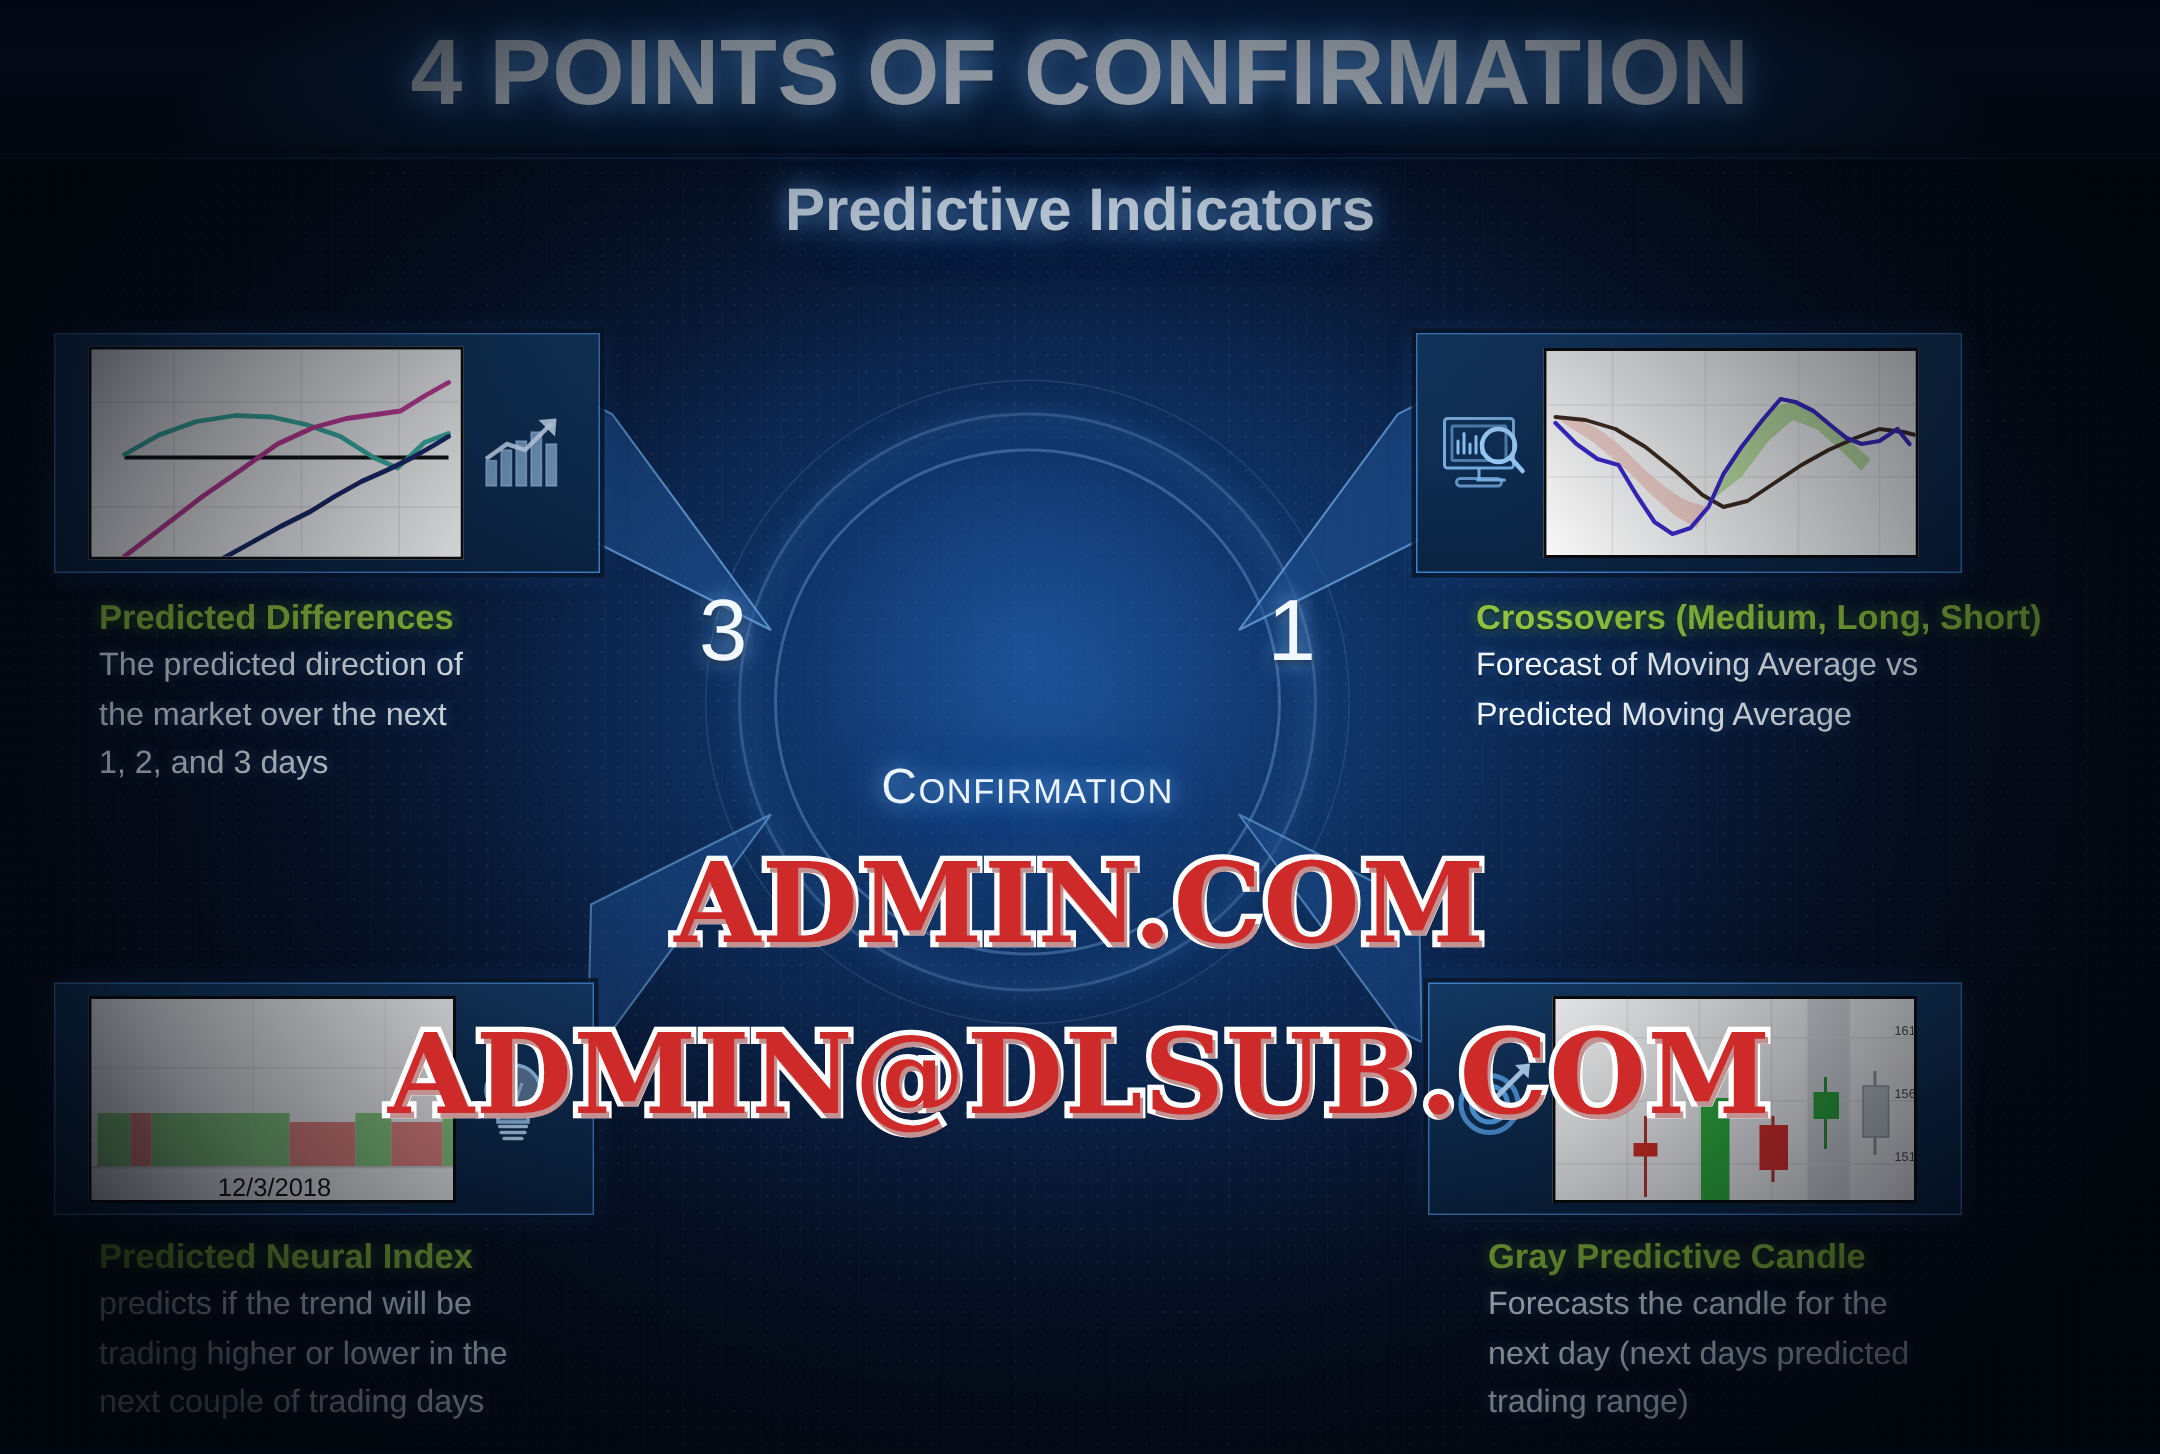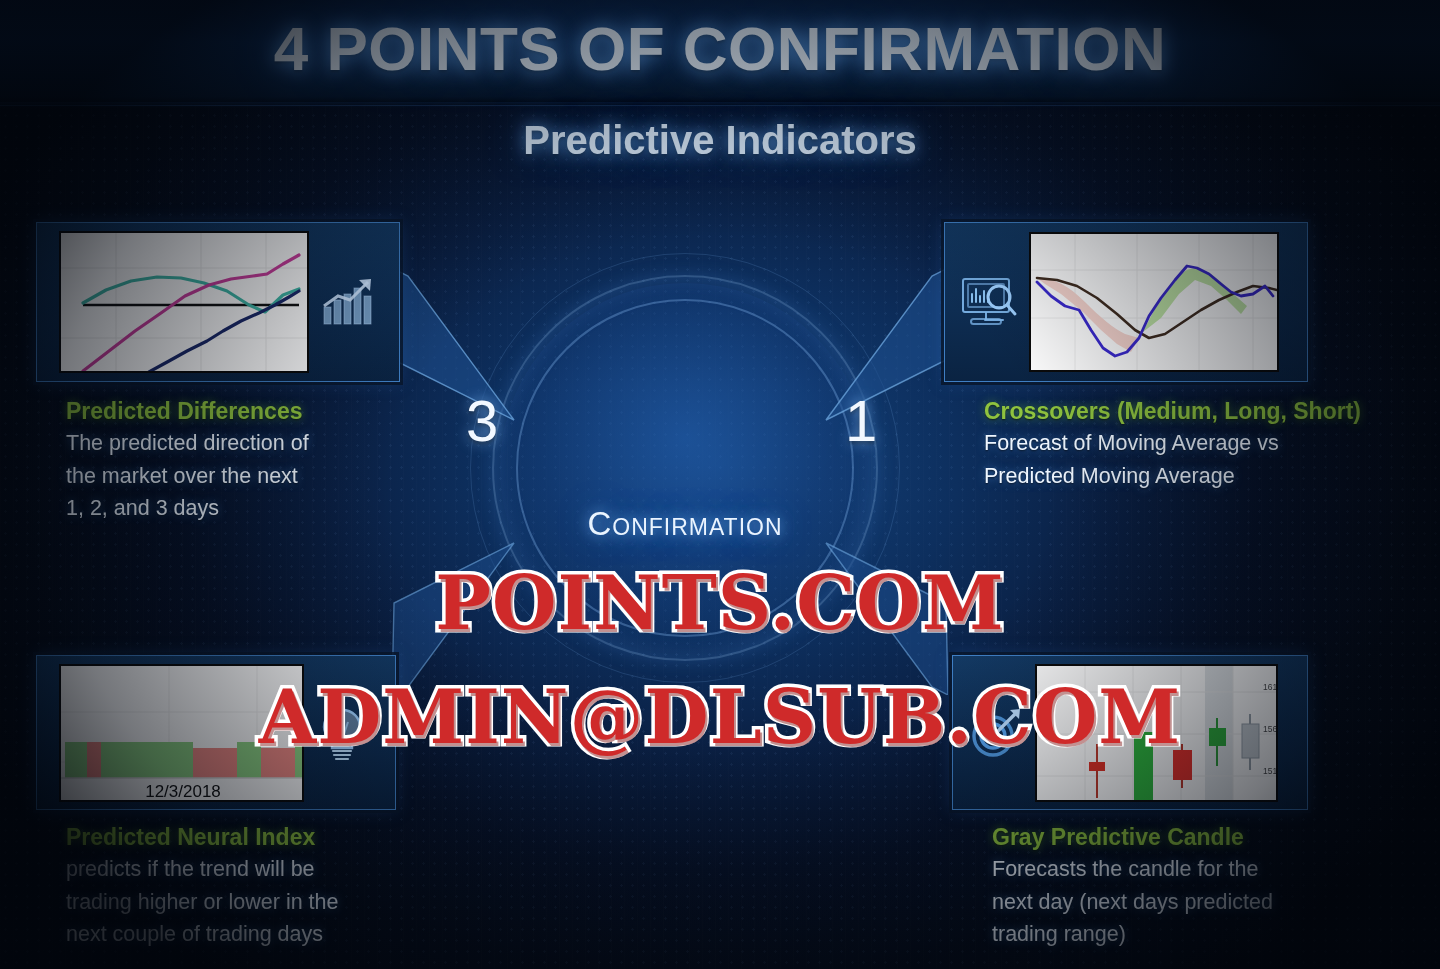--- a/index.html
+++ b/index.html
@@ -380,19 +380,19 @@
         <div>Forecasts the candle for the</div>
         <div>next day (next days predicted</div>
         <div>trading range)</div>
       </div>
     </div>
   </div>
 
   <div class="vig"></div>
 
   <div class="wm" id="wm1">
-    <span>POINTS.COM</span>
+    <span>ADMIN.COM</span>
   </div>
   <div class="wm" id="wm2">
     <span>ADMIN@DLSUB.COM</span>
   </div>
 
 </div>
 
 </body></html>

